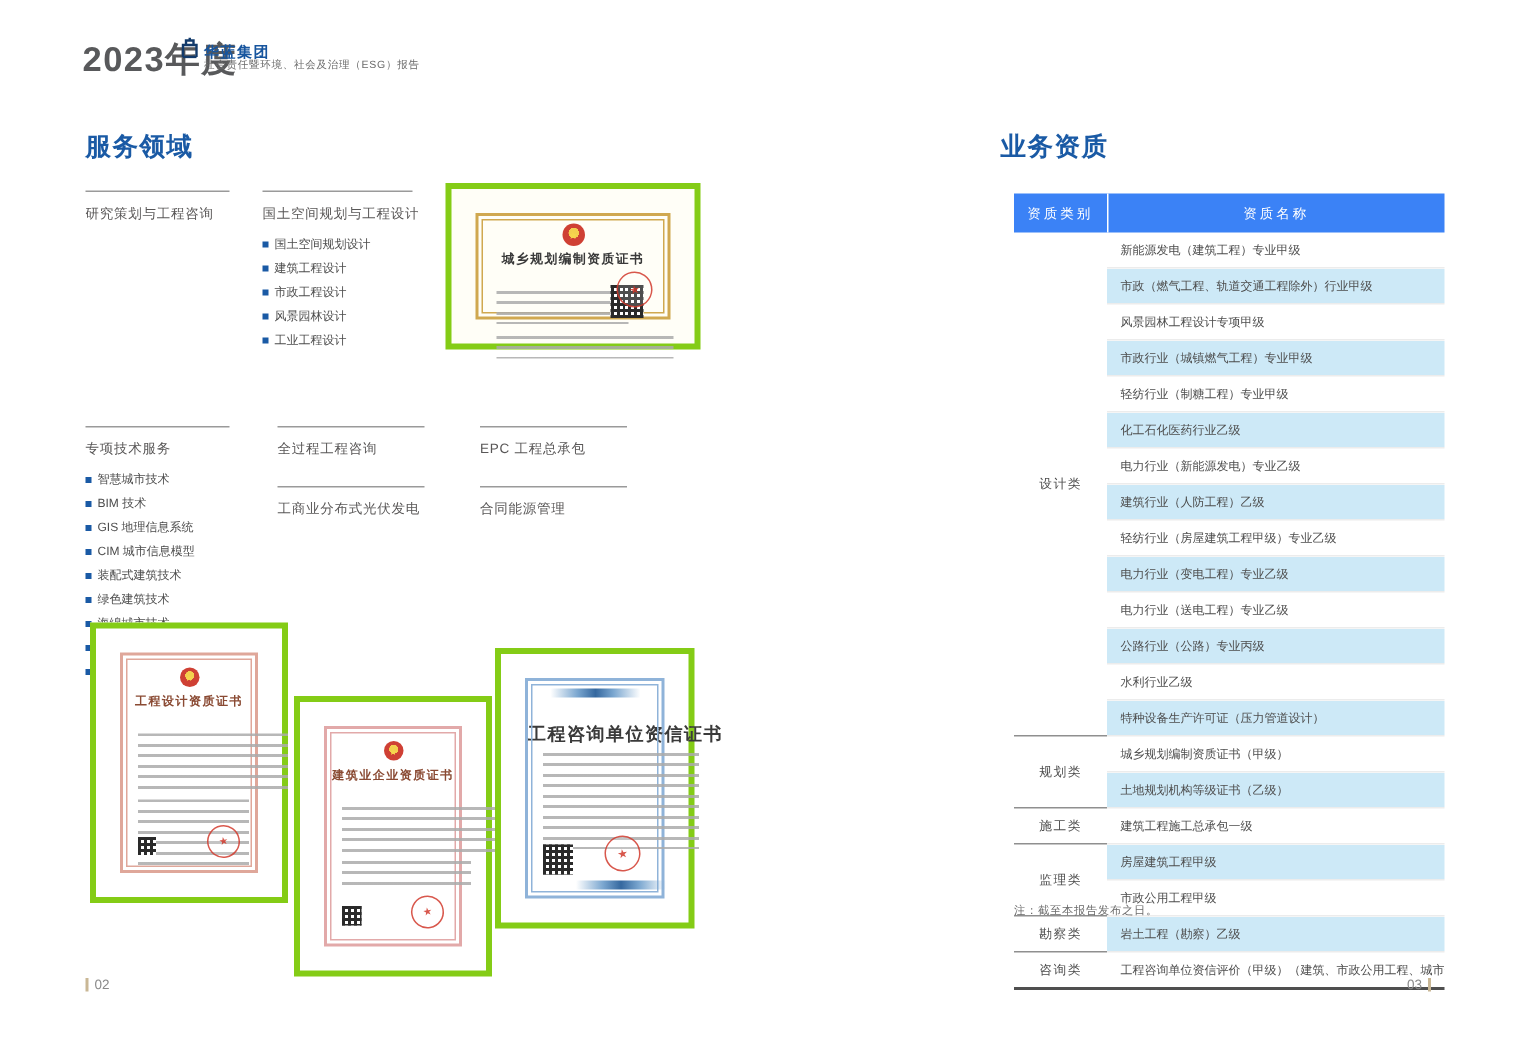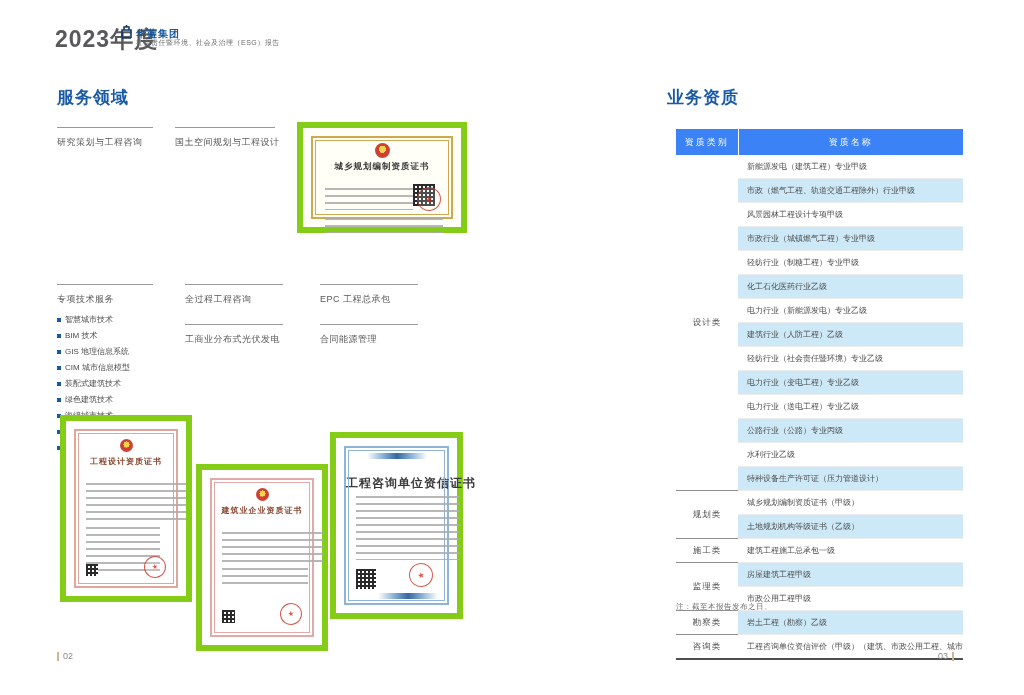--- a/index.html
+++ b/index.html
@@ -18,21 +18,21 @@
 
   
   .g{position:absolute;}
   .g .rule{border-top:1px solid #9a9a9a;margin-bottom:8px;}
   .g h3{margin:0 0 8px 0;font-size:9px;font-weight:normal;color:#595757;white-space:nowrap;letter-spacing:.5px;}
   .g ul{list-style:none;margin:0;padding:0;}
   .g li{display:flex;align-items:center;gap:4px;margin-bottom:5px;font-size:8px;color:#4d4d4d;white-space:nowrap;}
   .bullet{width:4px;height:4px;background:#1a5aa5;flex:none;}
 
   
-  .cert{position:absolute;background:#fff;border:6px solid #84cc16;box-sizing:border-box;padding:8px;}
+  .cert{position:absolute;background:#fff;border:4px solid #84cc16;box-sizing:border-box;padding:16px;}
   .cert-inner{position:relative;width:100%;height:100%;box-sizing:border-box;border:2px solid var(--fc);}
   .cert-inner::before{content:"";position:absolute;inset:2px;border:1px solid var(--fc);pointer-events:none;}
   .emblem{border-radius:50%;background:radial-gradient(circle at 50% 42%,#f3cf4e 0 30%,#cf4034 31% 100%);
           display:flex;align-items:center;justify-content:center;color:#f6d64d;margin:0 auto;}
   .cert-title{text-align:center;font-weight:bold;letter-spacing:1px;white-space:nowrap;}
   .lines{background:repeating-linear-gradient(to bottom,#ababab 0 2px,transparent 2px 7px);opacity:.85;}
   .qr{background:repeating-linear-gradient(90deg,#2a2a2a 0 2px,transparent 2px 4px),
                repeating-linear-gradient(#2a2a2a 0 2px,#ffffff 2px 4px);}
   .seal{border:1px solid #d23b2e;border-radius:50%;color:#d23b2e;display:flex;align-items:center;
         justify-content:center;opacity:.85;transform:rotate(-10deg);background:rgba(255,255,255,.2);}
@@ -73,20 +73,42 @@
   <div class="abs sec-title" style="left:57px;top:86px;">服务领域</div>
 
   <div class="g" style="left:57px;top:127px;width:96px;">
     <div class="rule"></div>
     <h3>研究策划与工程咨询</h3>
   </div>
 
   <div class="g" style="left:175px;top:127px;width:100px;">
     <div class="rule"></div>
     <h3>国土空间规划与工程设计</h3>
+    <ul>
+        <li>
+          <span class="bullet"></span>
+          <span>国土空间规划设计</span>
+        </li>
+        <li>
+          <span class="bullet"></span>
+          <span>建筑工程设计</span>
+        </li>
+        <li>
+          <span class="bullet"></span>
+          <span>市政工程设计</span>
+        </li>
+        <li>
+          <span class="bullet"></span>
+          <span>风景园林设计</span>
+        </li>
+        <li>
+          <span class="bullet"></span>
+          <span>工业工程设计</span>
+        </li>
+      </ul>
   </div>
 
   <div class="g" style="left:57px;top:284px;width:96px;">
     <div class="rule"></div>
     <h3>专项技术服务</h3>
     <ul>
         <li>
           <span class="bullet"></span>
           <span>智慧城市技术</span>
         </li>
@@ -229,21 +251,21 @@
         <tr class="alt">
           <td class="name">化工石化医药行业乙级</td>
         </tr>
         <tr>
           <td class="name">电力行业（新能源发电）专业乙级</td>
         </tr>
         <tr class="alt">
           <td class="name">建筑行业（人防工程）乙级</td>
         </tr>
         <tr>
-          <td class="name">轻纺行业（社会责任暨环境）专业乙级</td>
+          <td class="name">轻纺行业（房屋建筑工程甲级）专业乙级</td>
         </tr>
         <tr class="alt">
           <td class="name">电力行业（变电工程）专业乙级</td>
         </tr>
         <tr>
           <td class="name">电力行业（送电工程）专业乙级</td>
         </tr>
         <tr class="alt">
           <td class="name">公路行业（公路）专业丙级</td>
         </tr>

